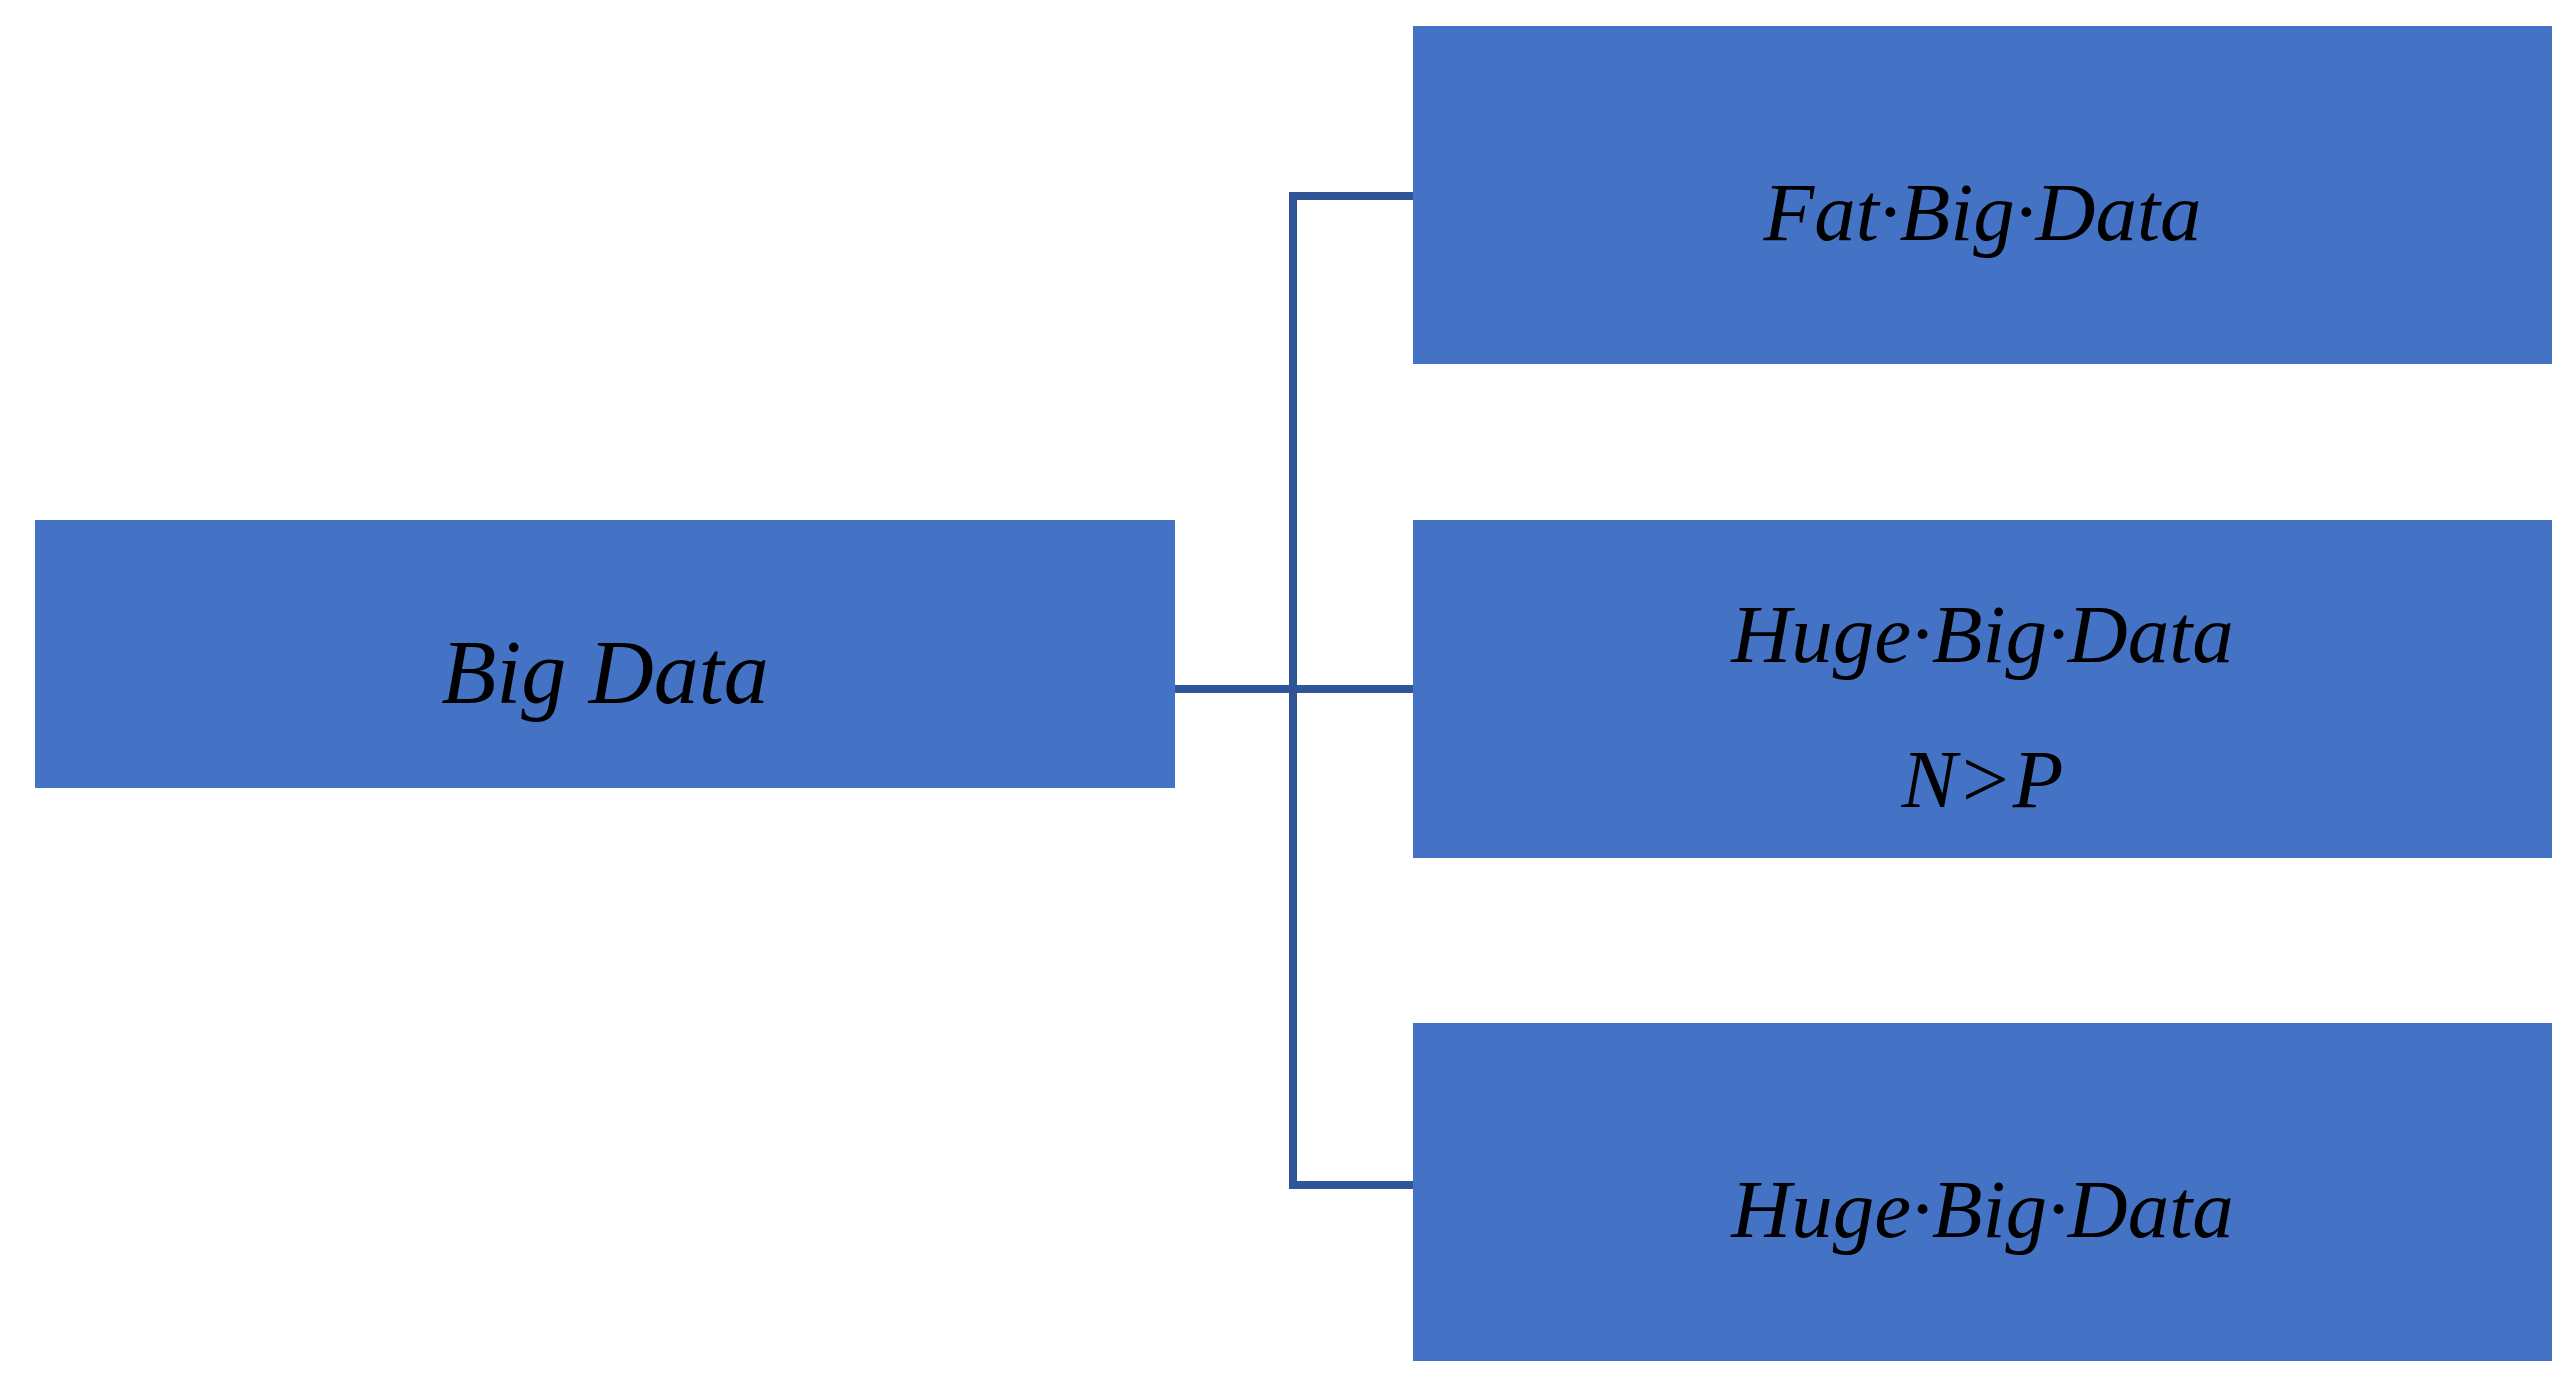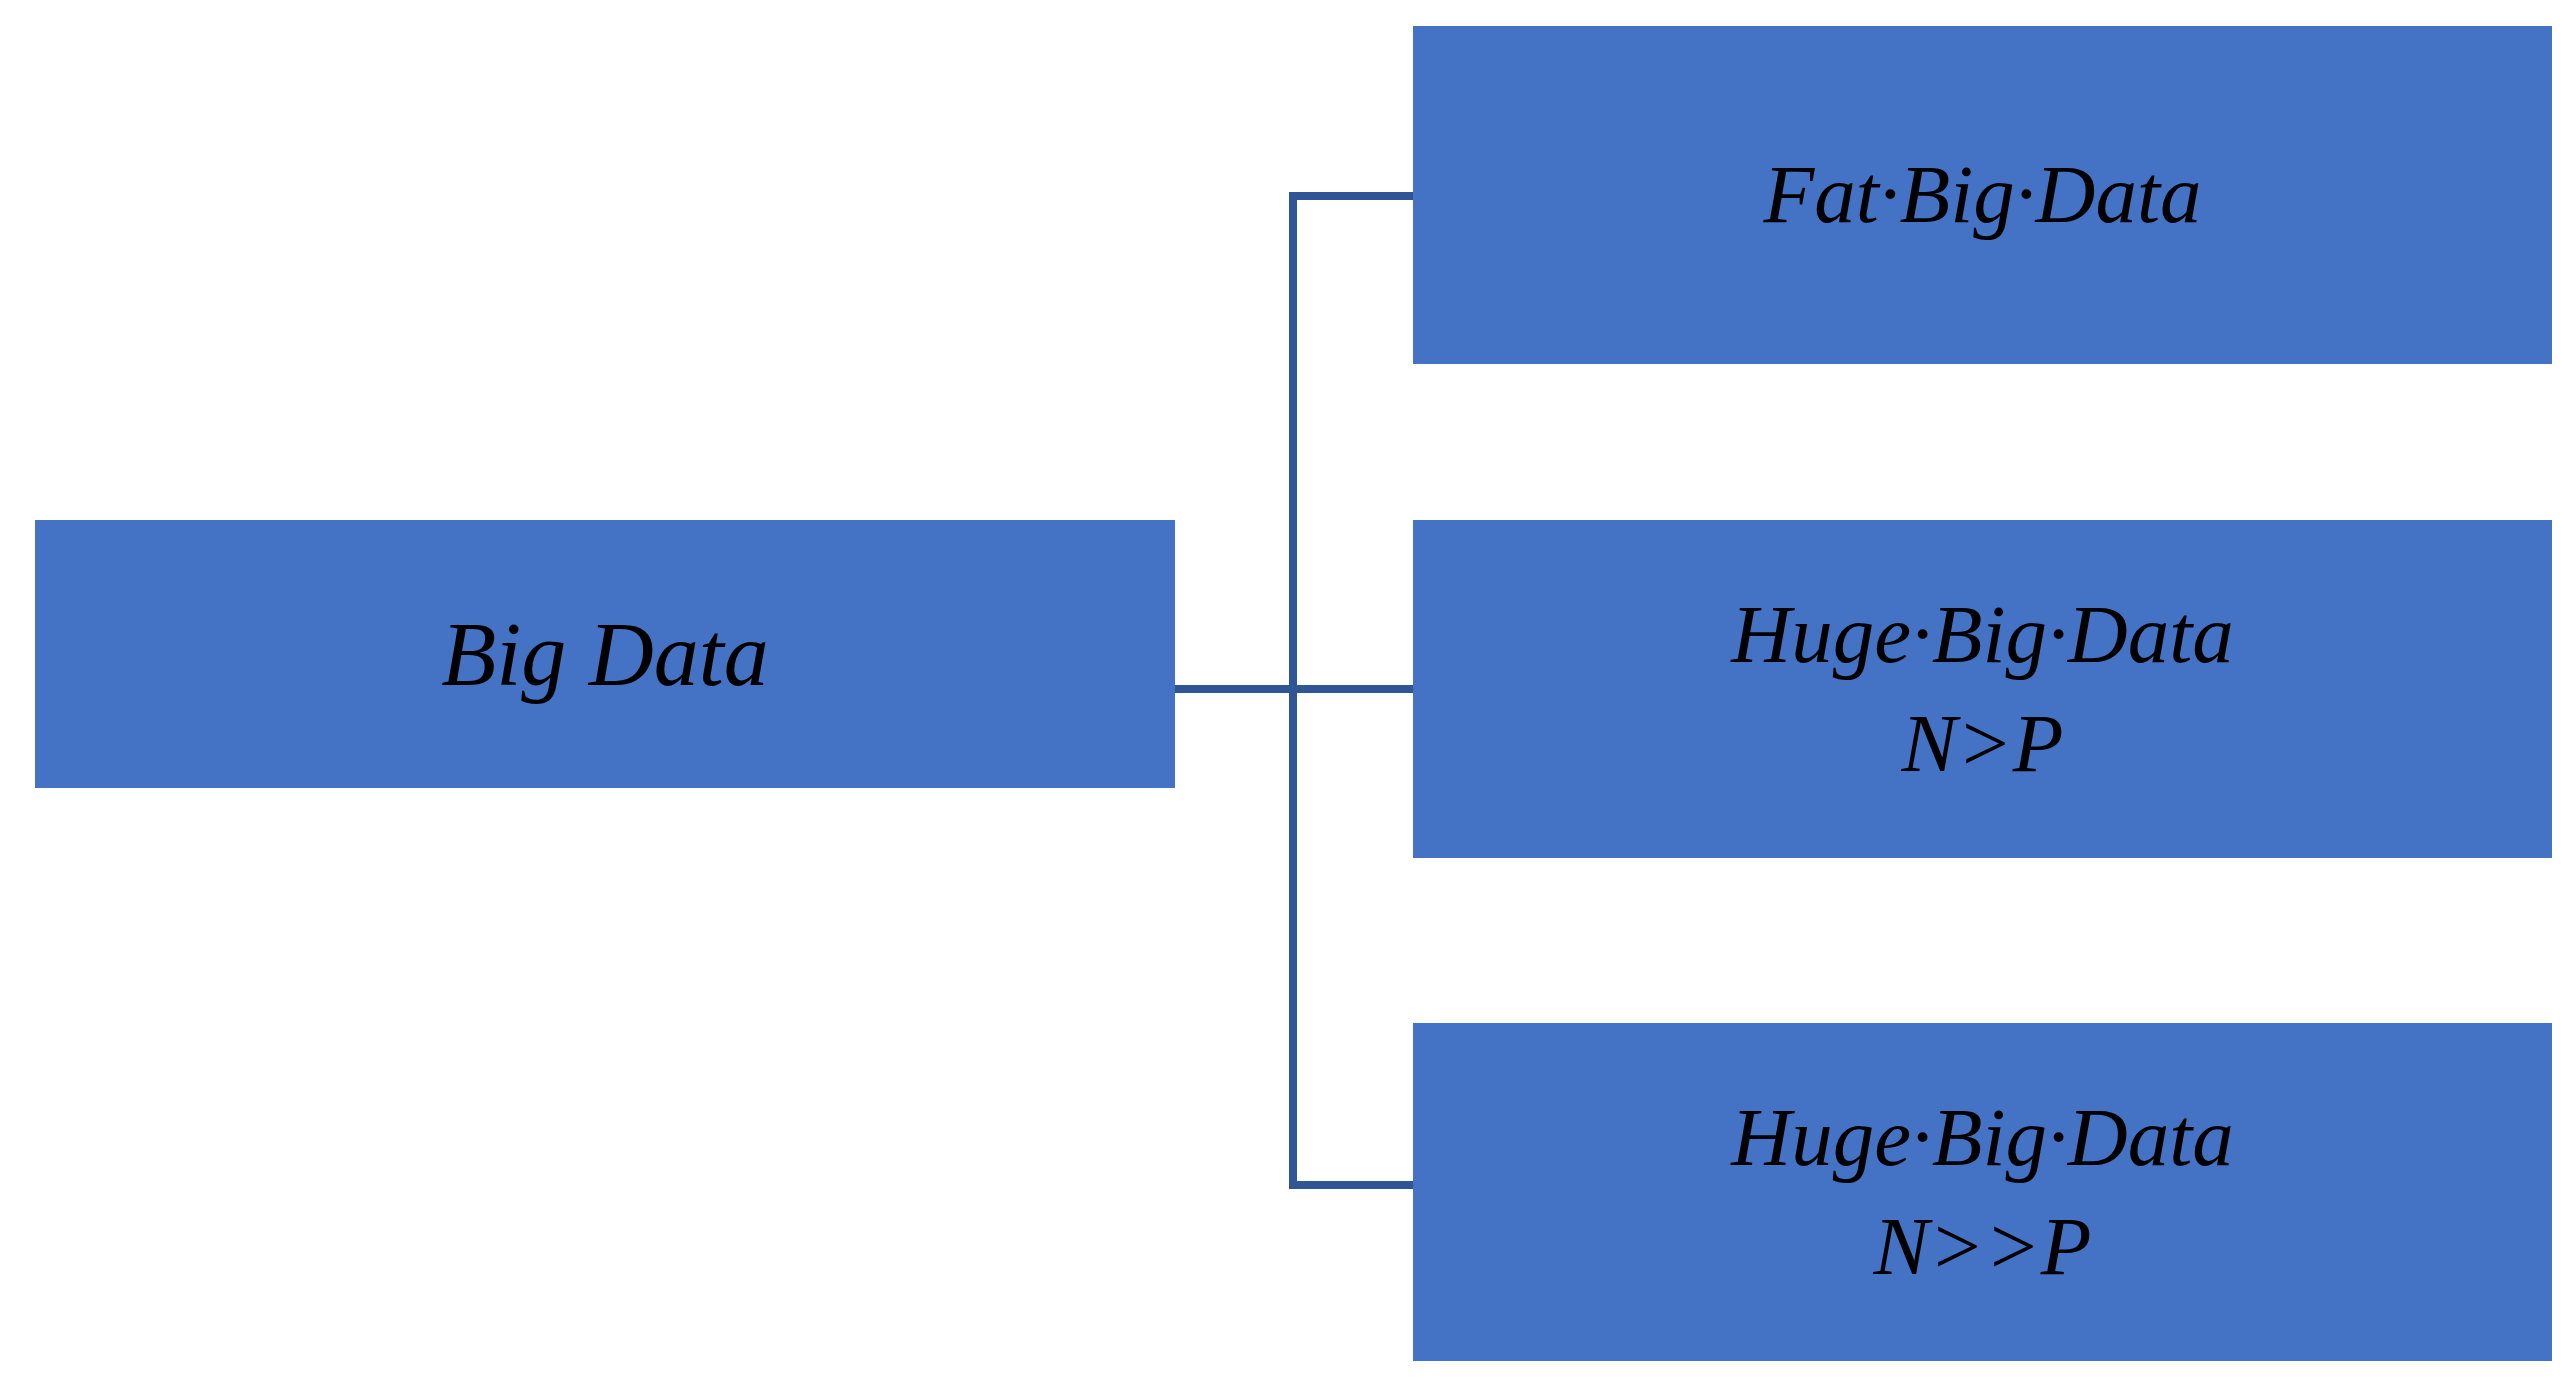--- a/index.html
+++ b/index.html
@@ -68,20 +68,21 @@
     height: 8.4px;
   }
   .conn-bottom {
     left: 1289px;
     top: 1181px;
     width: 125px;
     height: 8.4px;
   }
   .box-title, .box-subtitle, .box-label {
     display: block;
+    margin-top: 36px;
   }
 </style>
 </head>
 <body>
 
 <div class="canvas">
 
   <div class="connector conn-vertical"></div>
   <div class="connector conn-root"></div>
   <div class="connector conn-top"></div>
@@ -95,17 +96,16 @@
     <span class="box-title">Fat·Big·Data</span>
   </div>
 
   <div class="box box-child box-child-2">
     <span class="box-title">Huge·Big·Data</span>
     <span class="box-subtitle">N&gt;P</span>
   </div>
 
   <div class="box box-child box-child-3">
     <span class="box-title">Huge·Big·Data</span>
-    <span class="box-subtitle">N&gt;&gt;P</span>
   </div>
 
 </div>
 
 
 </body></html>

